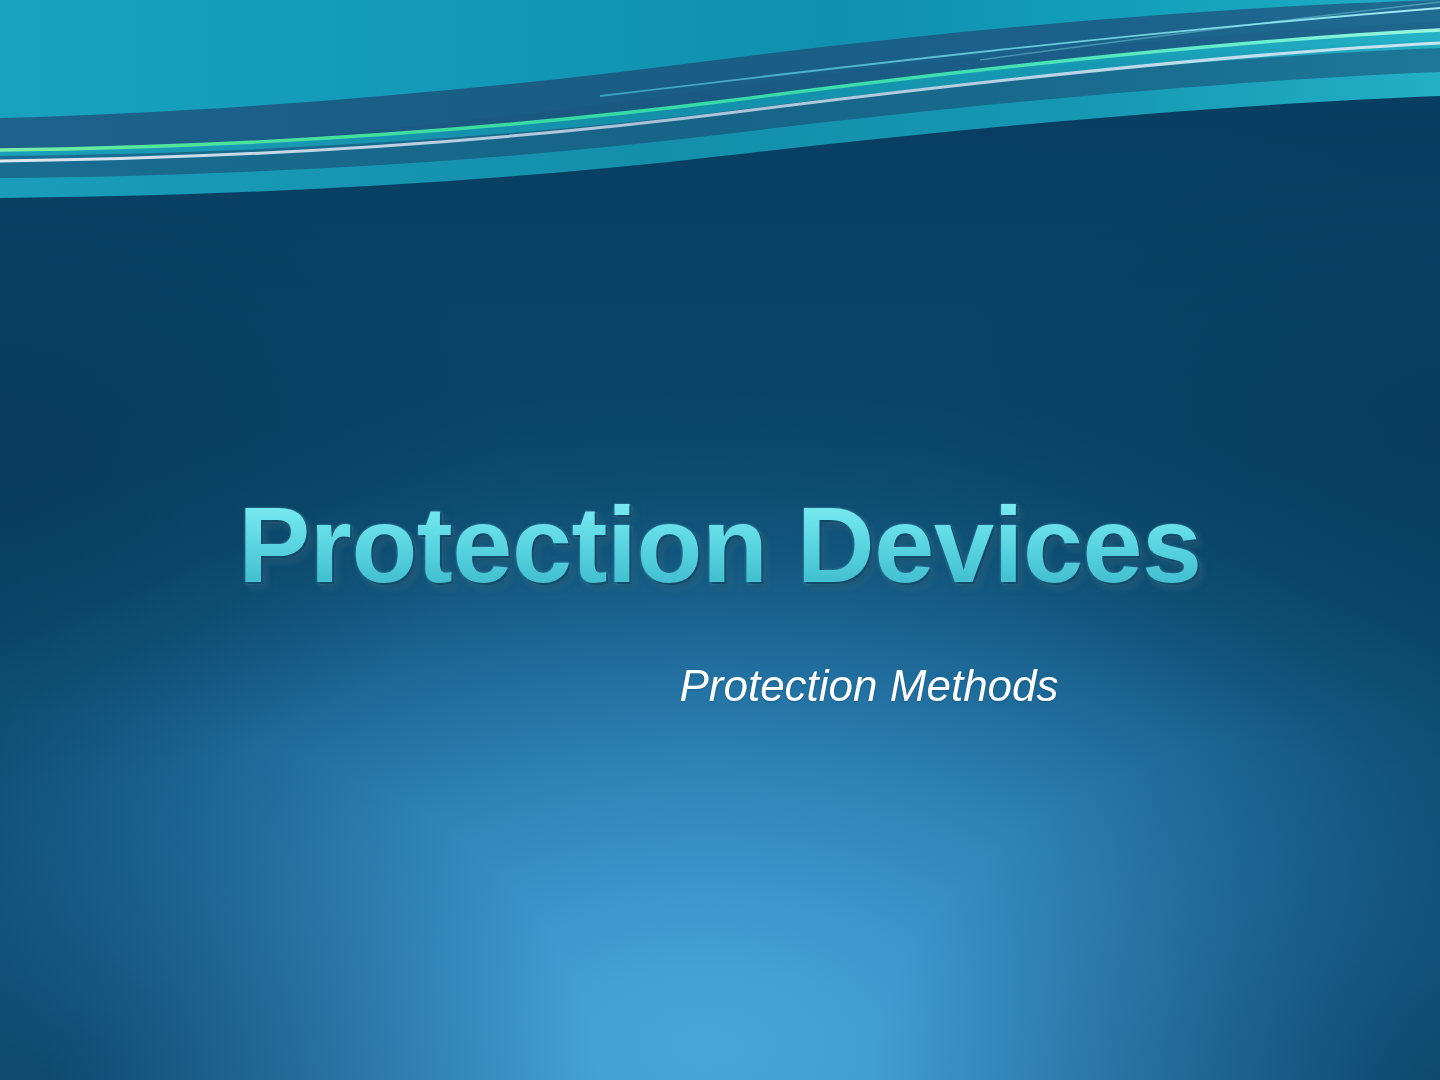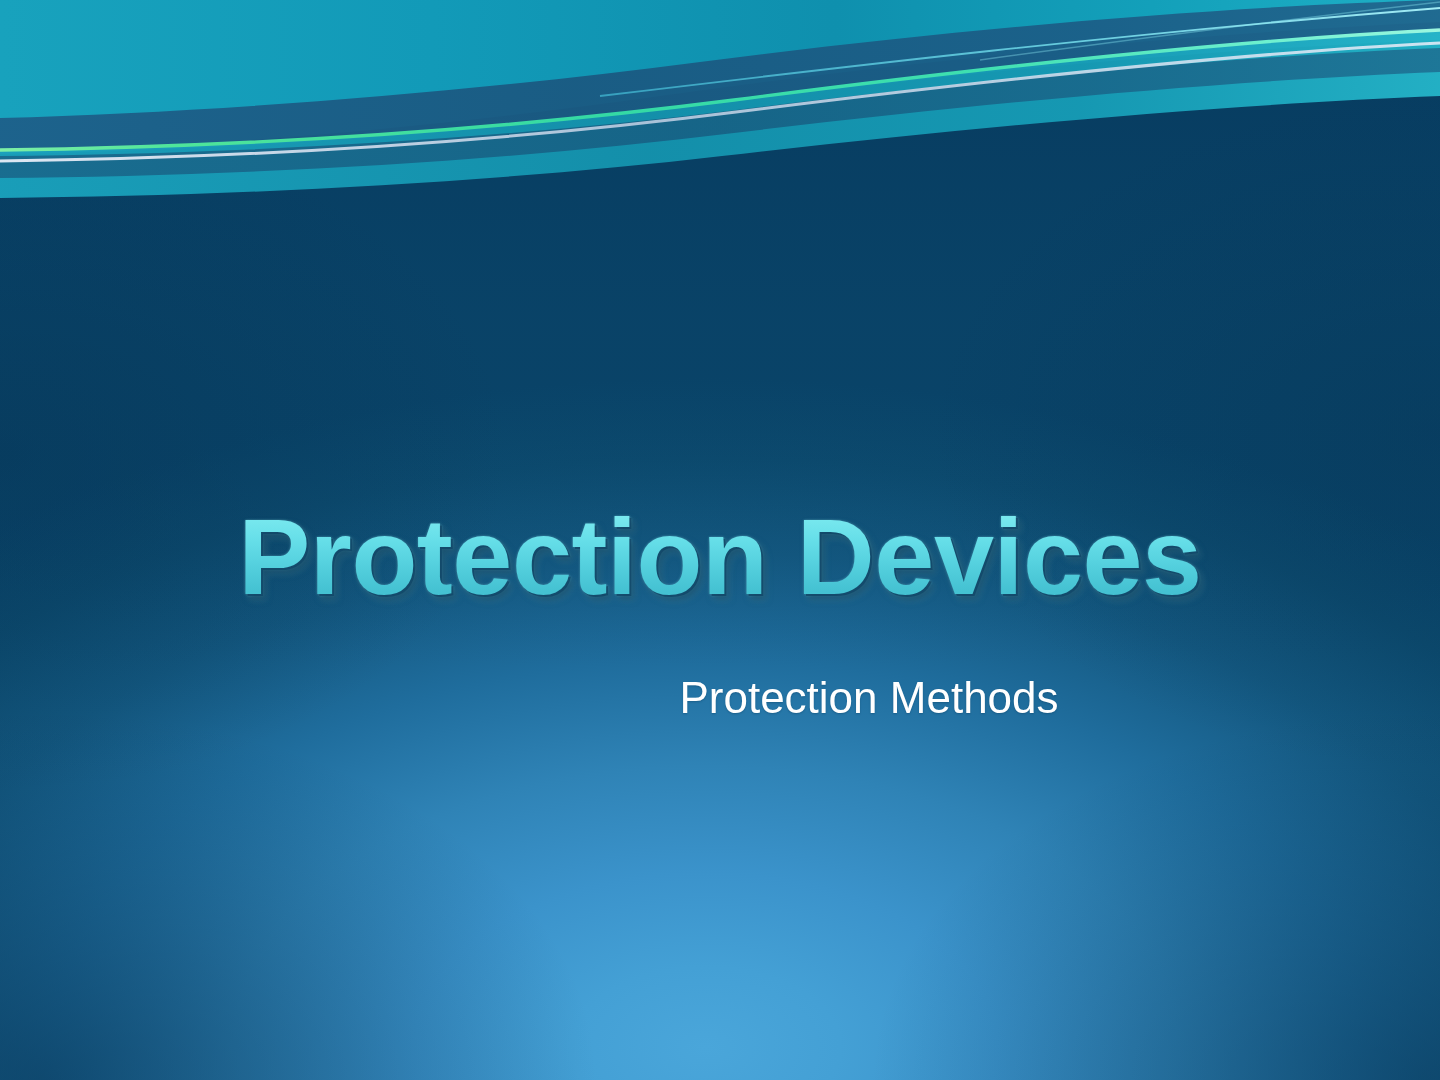--- a/index.html
+++ b/index.html
@@ -58,21 +58,21 @@
   .wave-band {
     position:absolute; left:0; top:0;
     width:1440px; height:200px;
     overflow:hidden;
   }
   .wave-band svg { display:block; width:1440px; height:200px; }
 
   
   .content {
     position:absolute;
-    left:0; right:0; top:0; bottom:0;margin-top:12px;
+    left:0; right:0; top:0; bottom:0;
   }
 
   .title {
     position:absolute;
     left:0; right:0;
     top:487px;
     text-align:center;
     font-size:108px;
     font-weight:bold;
     line-height:1.08;
@@ -100,20 +100,21 @@
     left:0; right:16px;
     top:660px;
     text-align:center;
     padding-left:314px;   
     font-size:44px;
     font-weight:normal;
     line-height:1.18;
     color:#ffffff;
     white-space:nowrap;
     text-shadow:0 1px 2px rgba(8,48,76,0.30);
+    font-style:italic;
   }
 </style>
 </head>
 <body>
 
 <div class="slide">
 
   <div class="bg-base"></div>
   <div class="bg-top-shade"></div>
   <div class="bg-vignette"></div>

